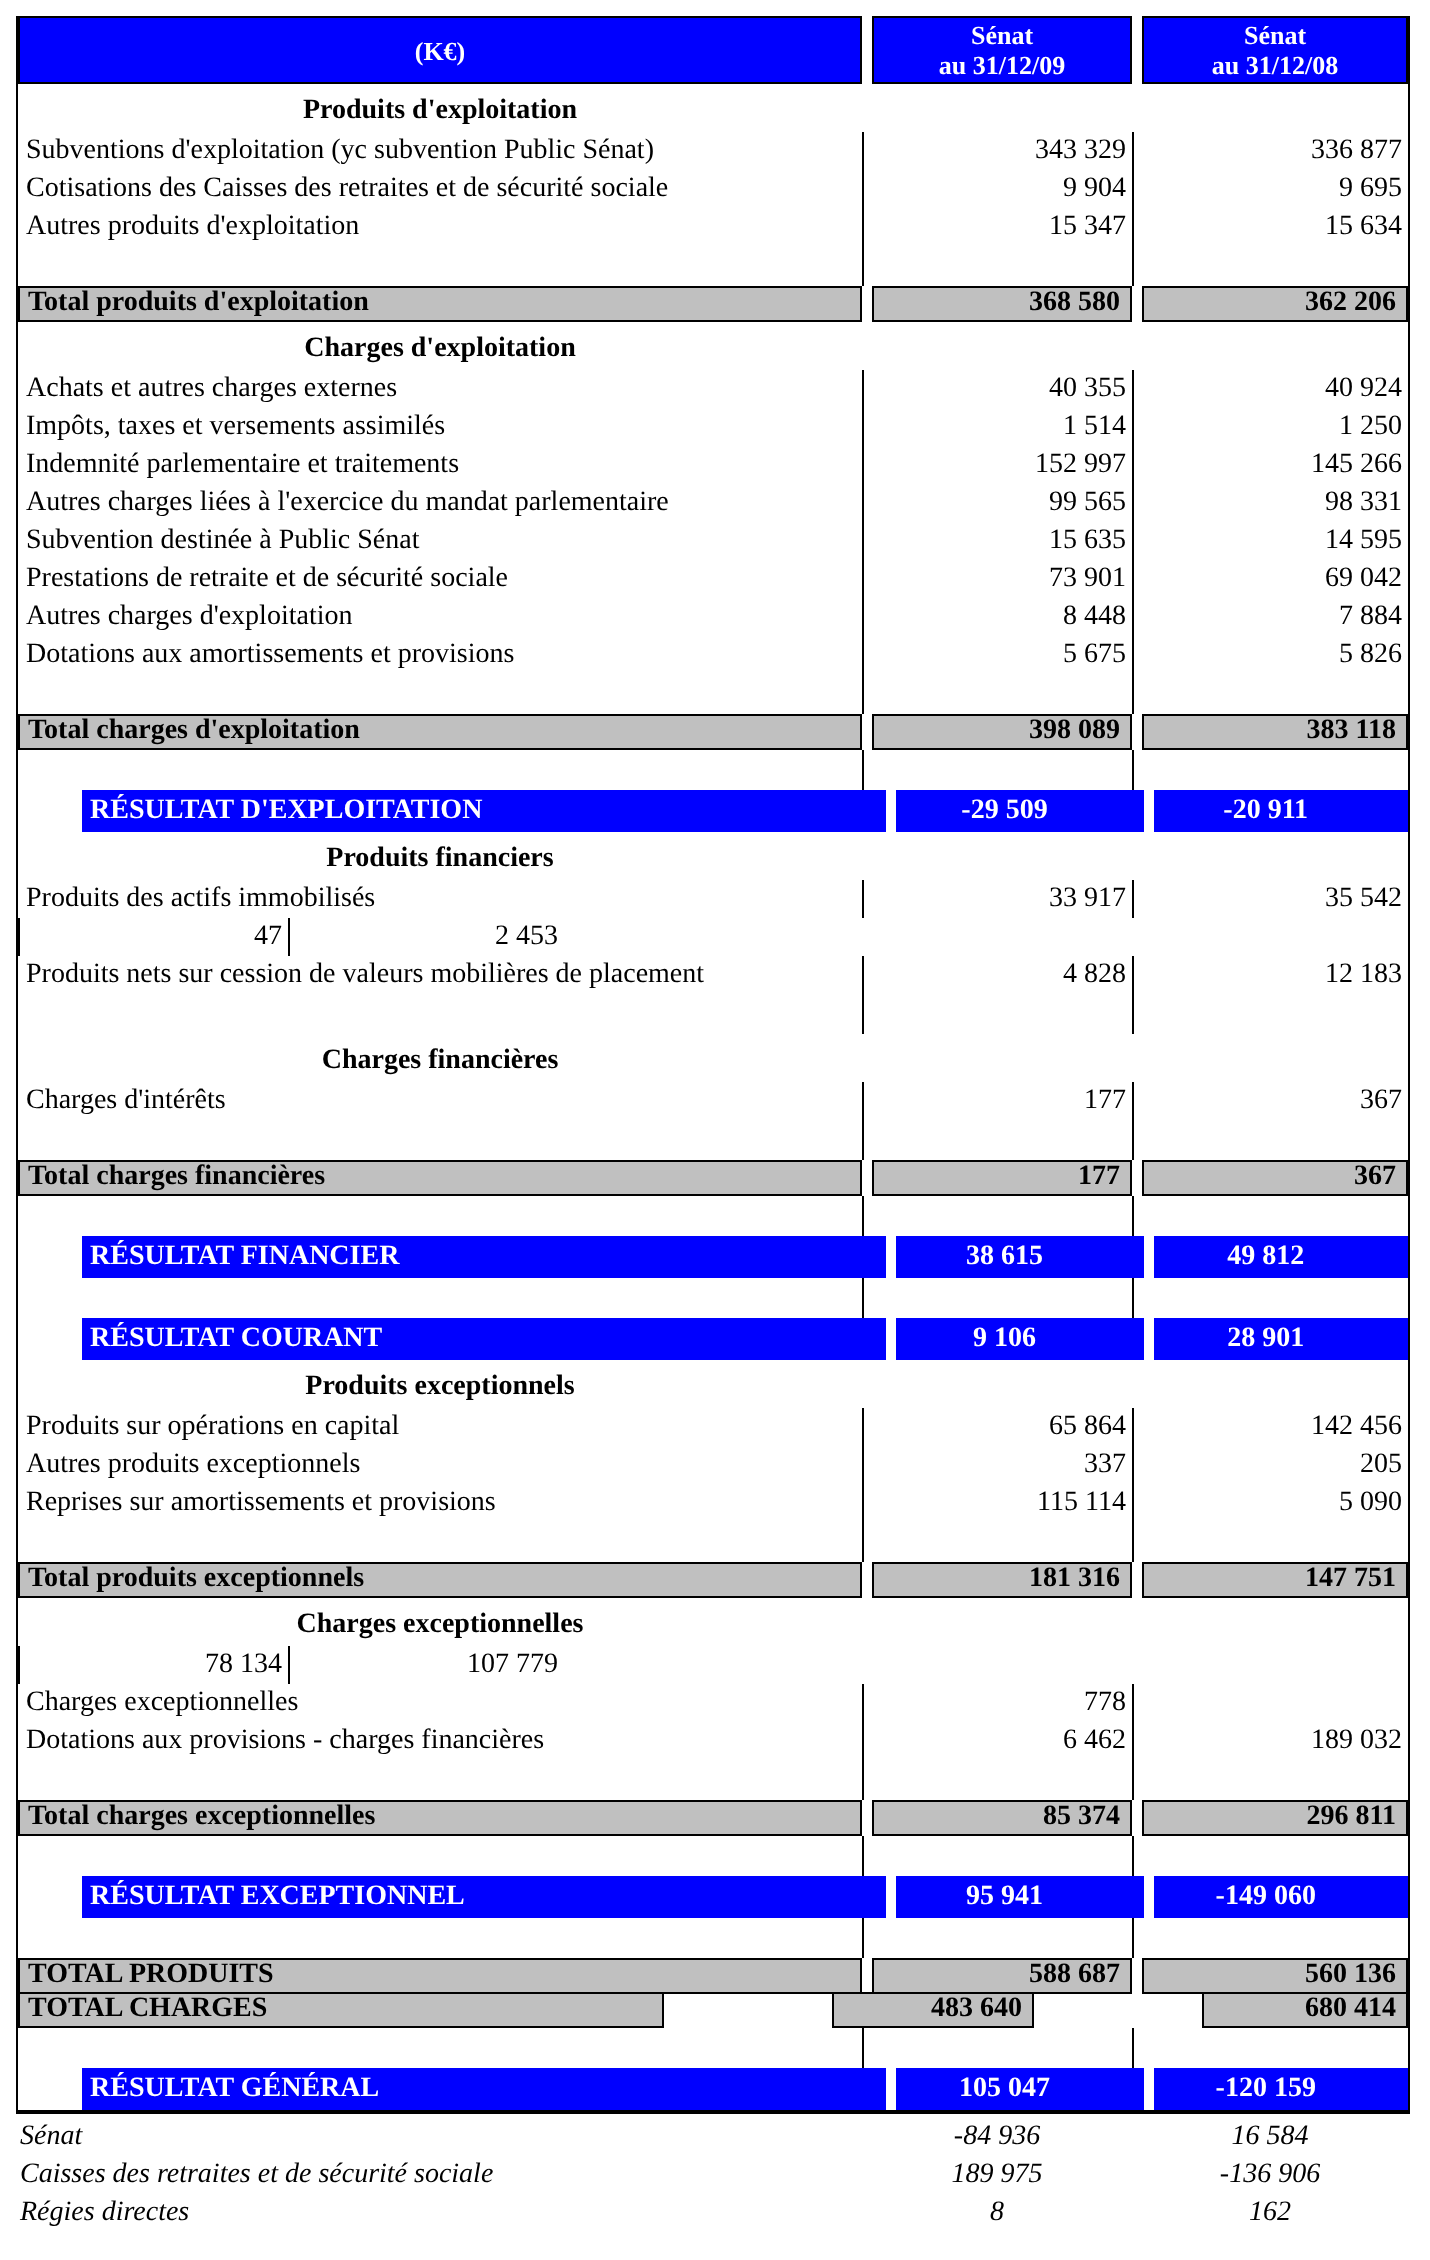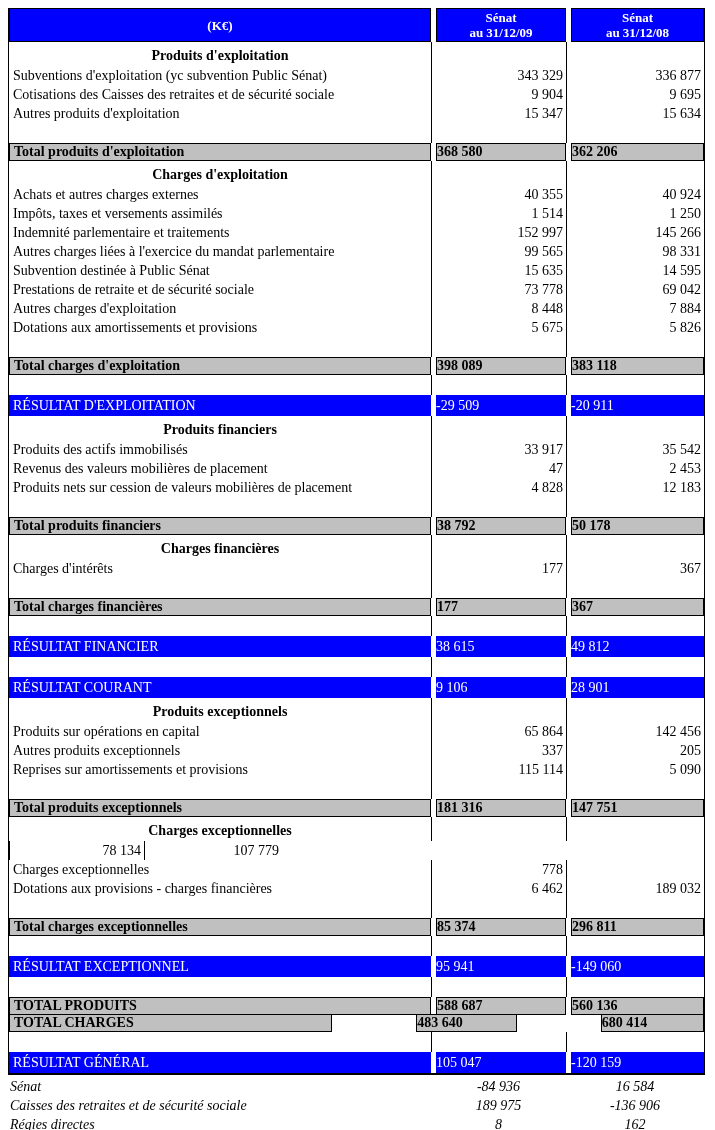--- a/index.html
+++ b/index.html
@@ -41,52 +41,52 @@
     display: flex;
     flex-direction: column;
     justify-content: center;
   }
 
   
   .row-section .g, .row-data .g, .row-spacer .g {
     border-left: 1px solid #000;
   }
 
-  .row-section { height: 24px; }
+  .row-section { height: 24px; flex-direction: column; }
   .row-section .c1 {
     font-weight: bold;
     font-size: 14px;
     text-align: center;
     line-height: 28px;
   }
 
   .row-data { height: 19px; font-size: 14px; line-height: 19px; }
   .row-data .c1 { padding-left: 4px; }
   .row-data .c2, .row-data .c3 { text-align: right; padding-right: 3px; }
 
   .row-spacer { height: 20px; }
 
   
   .row-total { height: 18px; font-size: 14px; font-weight: bold; line-height: 16px; }
   .row-total .c1, .row-total .c2, .row-total .c3 {
     background: var(--total-gray, #C0C0C0);
     border: 1px solid #000;
   }
   .row-total .c1 { padding-left: 4px; }
-  .row-total .c2, .row-total .c3 { padding-right: 5px; }
+  .row-total .c2, .row-total .c3 { text-align: right; padding-right: 5px; }
   .row-total + .row-total { margin-top: -1px; gap: 40px; }
 
   
-  .row-result { height: 21px; font-size: 14px; font-weight: normal; line-height: 21px; }
+  .row-result { height: 21px; font-size: 14px; font-weight: bold; line-height: 21px; margin-left: 32px; }
   .row-result .c1, .row-result .c2, .row-result .c3 {
     background: var(--accent-blue, #0000FF);
     color: #fff;
   }
   .row-result .c1 { padding-left: 4px; }
-  .row-result .c2, .row-result .c3 { text-align: left; padding-right: 15px; }
+  .row-result .c2, .row-result .c3 { text-align: center; padding-right: 15px; }
 
   
   .footnotes { margin: 2px 0 0 8px; width: 697px; }
   .row-footer { height: 19px; font-size: 14px; font-style: italic; line-height: 19px; }
   .row-footer .c1 { padding-left: 2px; }
   .row-footer .c2, .row-footer .c3 { text-align: center; padding-right: 3px; }
 </style>
 </head>
 <body>
 
@@ -191,21 +191,21 @@
         <div class="row row-data">
           <div class="c1">Subvention destinée à Public Sénat</div>
           <div class="g"></div>
           <div class="c2">15 635</div>
           <div class="g"></div>
           <div class="c3">14 595</div>
         </div>
         <div class="row row-data">
           <div class="c1">Prestations de retraite et de sécurité sociale</div>
           <div class="g"></div>
-          <div class="c2">73 778</div>
+          <div class="c2">73 901</div>
           <div class="g"></div>
           <div class="c3">69 042</div>
         </div>
         <div class="row row-data">
           <div class="c1">Autres charges d'exploitation</div>
           <div class="g"></div>
           <div class="c2">8 448</div>
           <div class="g"></div>
           <div class="c3">7 884</div>
         </div>
@@ -252,46 +252,38 @@
           <div class="c3"></div>
         </div>
         <div class="row row-data">
           <div class="c1">Produits des actifs immobilisés</div>
           <div class="g"></div>
           <div class="c2">33 917</div>
           <div class="g"></div>
           <div class="c3">35 542</div>
         </div>
         <div class="row row-data">
-          <div class="c1">Revenus des valeurs mobilières de placement</div>
           <div class="g"></div>
           <div class="c2">47</div>
           <div class="g"></div>
           <div class="c3">2 453</div>
         </div>
         <div class="row row-data">
           <div class="c1">Produits nets sur cession de valeurs mobilières de placement</div>
           <div class="g"></div>
           <div class="c2">4 828</div>
           <div class="g"></div>
           <div class="c3">12 183</div>
         </div>
         <div class="row row-spacer">
           <div class="c1"></div>
           <div class="g"></div>
           <div class="c2"></div>
           <div class="g"></div>
           <div class="c3"></div>
-        </div>
-        <div class="row row-total">
-          <div class="c1">Total produits financiers</div>
-          <div class="g"></div>
-          <div class="c2">38 792</div>
-          <div class="g"></div>
-          <div class="c3">50 178</div>
         </div>
         <div class="row row-section">
           <div class="c1">Charges financières</div>
           <div class="g"></div>
           <div class="c2"></div>
           <div class="g"></div>
           <div class="c3"></div>
         </div>
         <div class="row row-data">
           <div class="c1">Charges d'intérêts</div>

